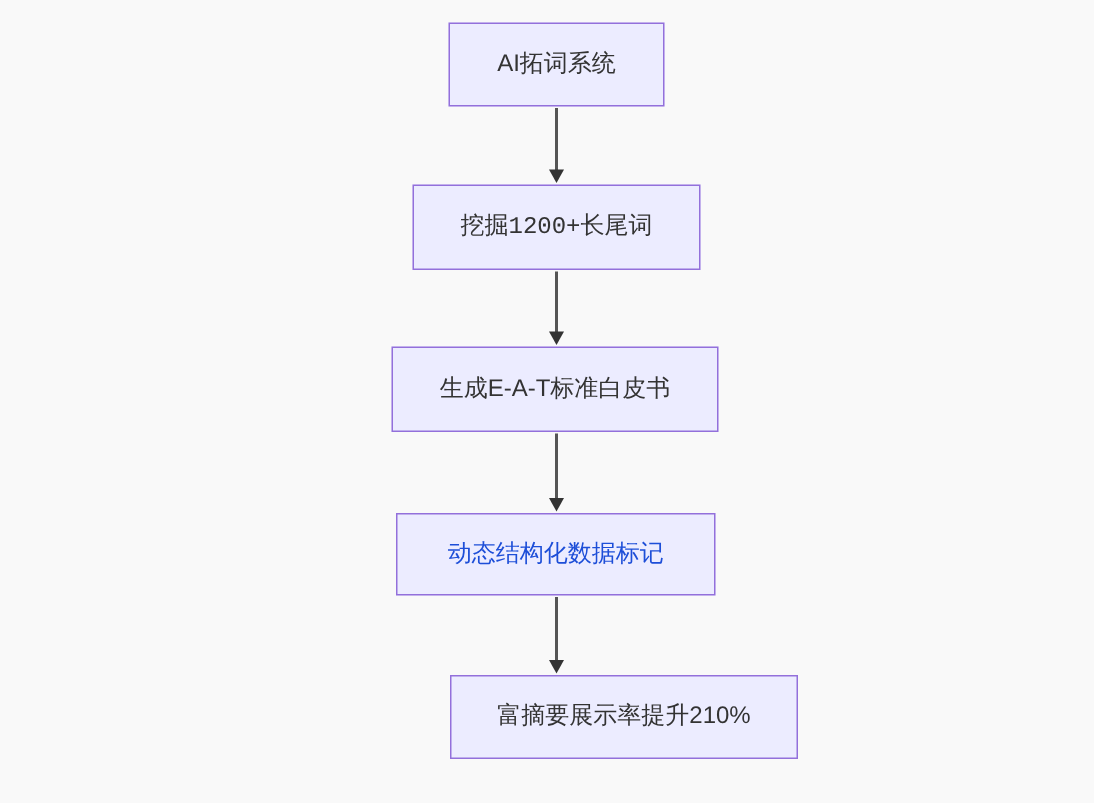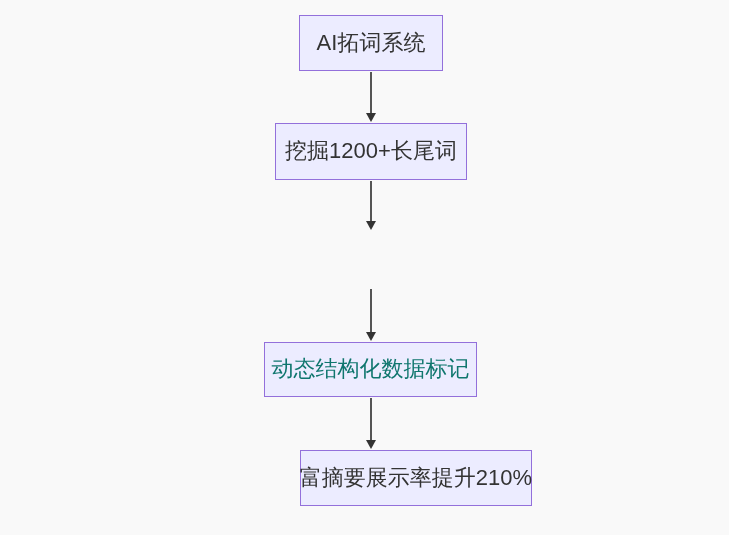--- a/index.html
+++ b/index.html
@@ -27,21 +27,21 @@
   .node {
     position: absolute;
     box-sizing: border-box;
     border: 1px solid #9370DB;
     background: #ECECFF;
     color: #333333;
     display: flex;
     align-items: center;
     justify-content: center;
     text-align: center;
-    font-size: 22px;
+    font-size: 16px;
     line-height: 1.2;
     white-space: nowrap;
   }
   .node-1 { left: 299px; top: 15px;  width: 144px; height: 56px; }
   .node-2 { left: 275px; top: 123px; width: 192px; height: 57px; }
   .node-3 { left: 261px; top: 231px; width: 218px; height: 57px; }
   .node-4 { left: 264px; top: 342px; width: 213px; height: 55px; }
   .node-5 { left: 254px; top: 450px; width: 232px; height: 56px; margin-left: 46px; }
 </style>
 </head>
@@ -65,26 +65,29 @@
     <g>
       <line class="edge-line" x1="371" y1="398" x2="371" y2="441" stroke="#555555" stroke-width="2"></line>
       <polygon class="edge-head" points="366,440 376,440 371,449" fill="#333333"></polygon>
     </g>
   </svg>
 
   <div class="node node-1" style="background: rgb(236, 236, 255); border-color: rgb(147, 112, 219); color: rgb(51, 51, 51);">
     <span>AI拓词系统</span>
   </div>
 
-  <div class="node node-2" style="background: rgb(236, 236, 255); border-color: rgb(147, 112, 219); color: rgb(51, 51, 51);">
+  <div class="node node-2" style="background: rgb(236, 236, 255); border-color: rgb(147, 112, 219); color: rgb(51, 51, 51); font-family: Liberation Mono, monospace;">
     <span>挖掘1200+长尾词</span>
   </div>
 
+  <div class="node node-3" style="background: rgb(236, 236, 255); border-color: rgb(147, 112, 219); color: rgb(51, 51, 51);">
+    <span>生成E-A-T标准白皮书</span>
+  </div>
 
-  <div class="node node-4" style="background: rgb(236, 236, 255); border-color: rgb(147, 112, 219); color: #0f766e; font-family: Liberation Serif, serif;">
+  <div class="node node-4" style="background: rgb(236, 236, 255); border-color: rgb(147, 112, 219); color: #1d4ed8; font-family: Liberation Serif, serif;">
     <span>动态结构化数据标记</span>
   </div>
 
   <div class="node node-5" style="background: rgb(236, 236, 255); border-color: rgb(147, 112, 219); color: rgb(51, 51, 51);">
     <span>富摘要展示率提升210%</span>
   </div>
 
 </div>
 
 </body></html>

